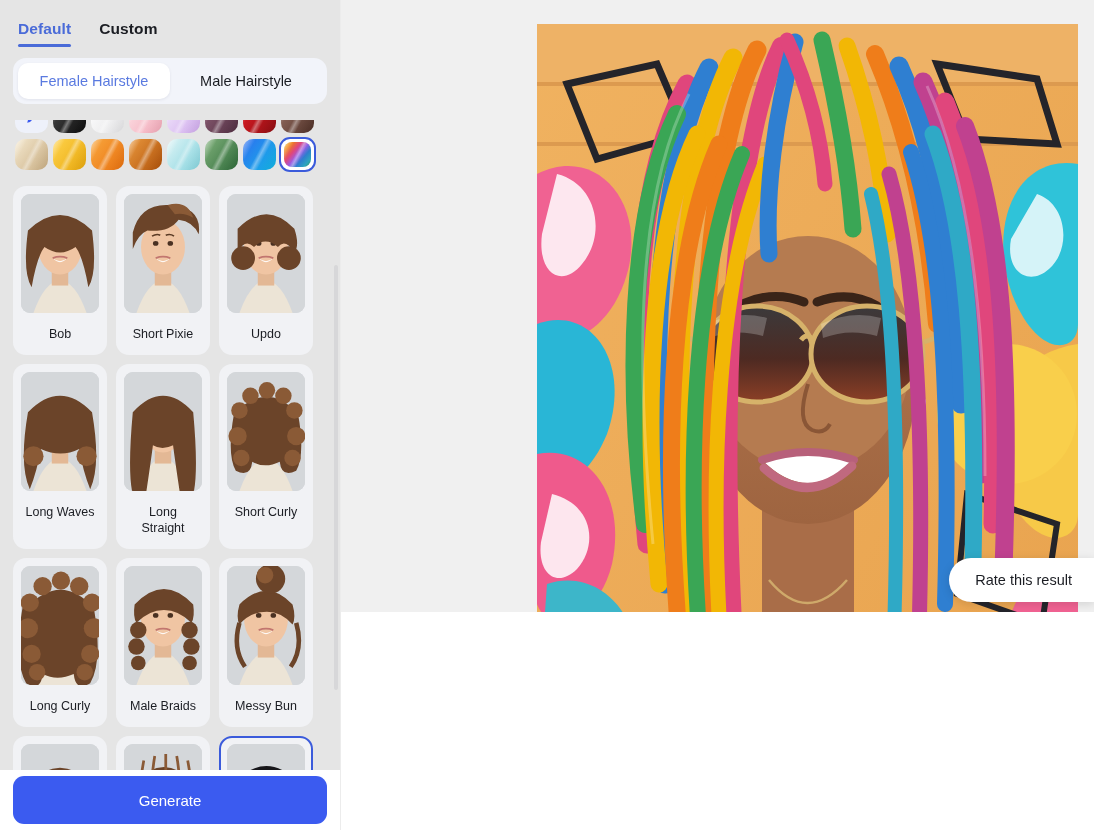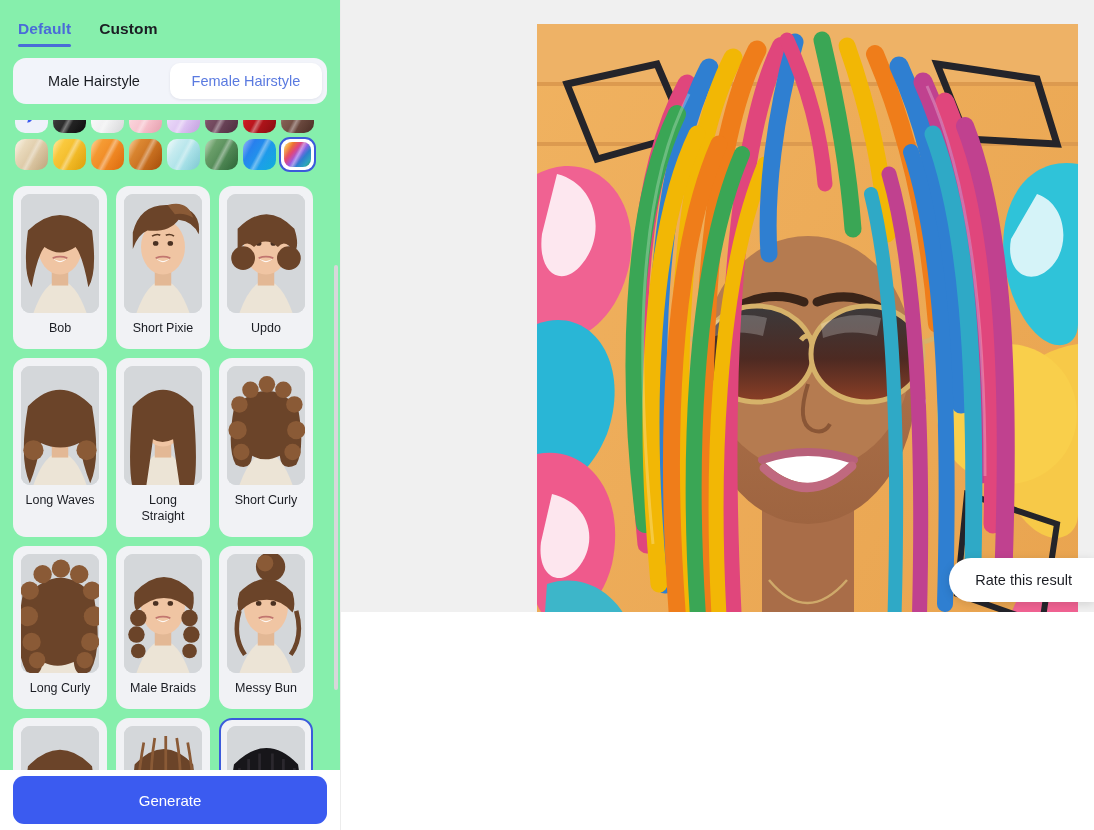--- a/index.html
+++ b/index.html
@@ -6,21 +6,21 @@
   html, body {
     width: 1094px; height: 830px;
     font-family: "Liberation Sans", sans-serif;
     background: #ffffff; overflow: hidden;
   }
   #app { position: relative; width: 1094px; height: 830px; display: flex; }
 
   
   #left-panel {
     position: relative; width: 341px; height: 830px;
-    background: #86efac; flex: 0 0 341px;
+    background: #e5e5e5; flex: 0 0 341px;
     border-right: 1px solid #ececec;
   }
 
   
   #tabs { display: flex; gap: 28px; padding: 20px 18px 0 18px; }
   .tab {
     font-size: 15.5px; font-weight: 700; letter-spacing: .1px;
     padding-bottom: 9px; position: relative; cursor: pointer;
     color: #1b1d23; line-height: 18px;
   }
@@ -92,21 +92,21 @@
     padding: 6px; cursor: pointer; border: 2px solid transparent;
   }
   .style-card.selected { border-color: #3b5bdb; background: #f1f2f5; }
   .thumb {
     width: 100%; height: 119px; border-radius: 9px; overflow: hidden;
     background: #d3d6d9; position: relative;
   }
   .thumb svg { display: block; width: 100%; height: 100%; }
   .style-label {
     font-size: 12.5px; color: #1b1d23; text-align: center;
-    padding: 7px 2px 5px 2px; line-height: 16px;
+    padding: 13px 2px 5px 2px; line-height: 16px;
   }
 
   
   #scrollbar-track {
     position: absolute; right: 1px; top: 120px; bottom: 48px; width: 6px;
     background: transparent;
   }
   #scrollbar-thumb {
     position: absolute; left: 1px; width: 4px; top: 145px; height: 425px;
     background: #d7d7d9; border-radius: 3px;
@@ -150,22 +150,22 @@
 <div id="app">
 
   <div id="left-panel">
 
     <div id="tabs">
       <div class="tab active">Default</div>
       <div class="tab">Custom</div>
     </div>
 
     <div id="segmented">
+      <div class="seg active">Female Hairstyle</div>
       <div class="seg">Male Hairstyle</div>
-      <div class="seg active">Female Hairstyle</div>
     </div>
 
     <div id="scroll-area">
       <div id="scroll-inner">
 
         <div id="swatch-grid">
             <div class="swatch-cell">
               <div class="swatch swatch-pen">
                 <svg width="14" height="14" viewBox="0 0 14 14">
                   <path d="M10.5 1.5 L12.5 3.5 L5 11 L2.2 11.8 L3 9 Z" fill="#3b5bf0"></path>

